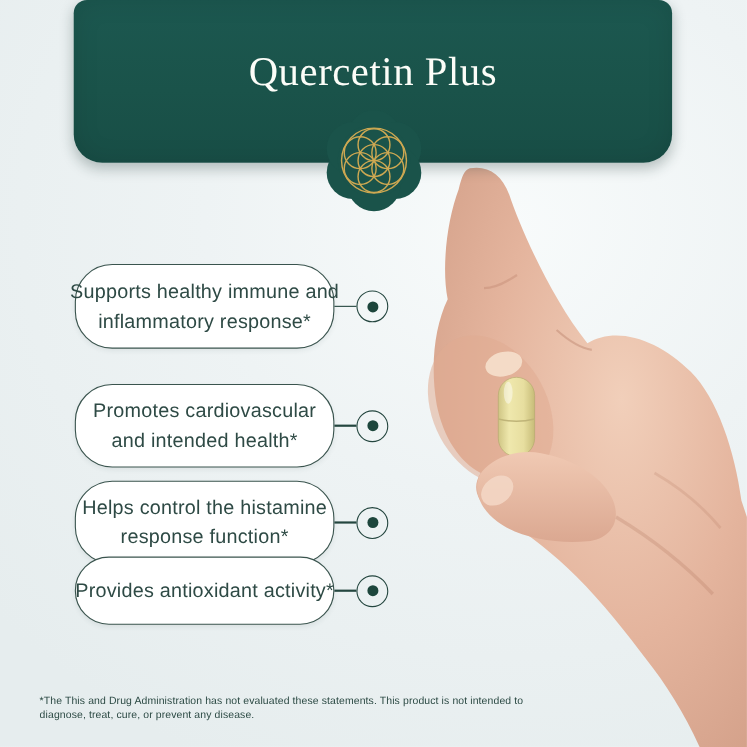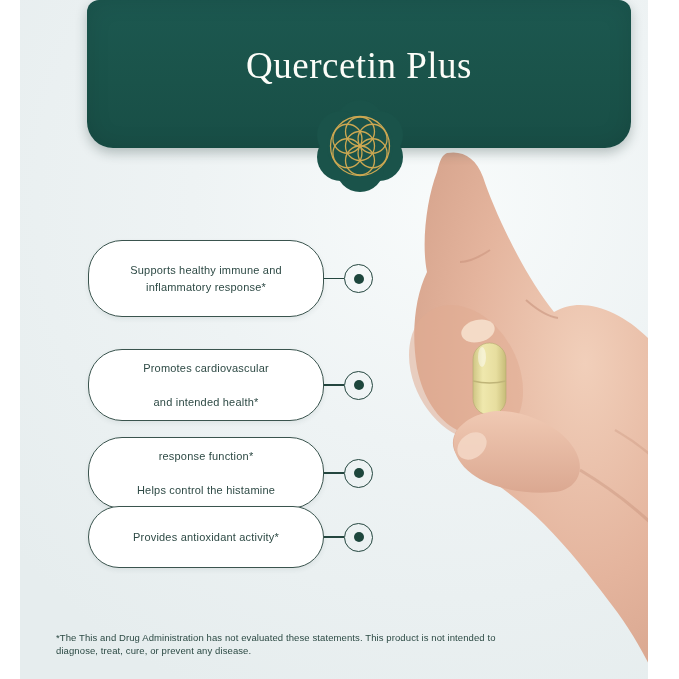--- a/index.html
+++ b/index.html
@@ -1,20 +1,19 @@
 <!DOCTYPE html>
 <html><head>
 <meta charset="utf-8">
 <style>
   html,body{margin:0;padding:0;}
   body{font-family:"Liberation Sans",sans-serif;}
   .stage{
-    position:relative;width:628px;height:679px;overflow:hidden;
+    position:relative;width:679px;height:679px;overflow:hidden;
     background:radial-gradient(90% 80% at 68% 30%, #f8fbfb 0%, #eef3f4 45%, #e6edee 100%);
-    margin-left:20px;
   }
   
   .banner{
     position:absolute;left:67px;top:0;width:544px;height:148px;
     background:linear-gradient(180deg,#1c5850 0%,#1a534a 55%,#184e46 100%);
     border-radius:12px 12px 26px 26px;
     box-shadow:0 5px 12px rgba(25,50,45,.28), inset 0 0 24px rgba(0,0,0,.10);
   }
   .banner-title{
     position:absolute;left:0;right:0;top:44px;text-align:center;
@@ -28,24 +27,24 @@
   }
   .benefit-box{
     width:236px;box-sizing:border-box;background:#ffffff;
     border:1.2px solid #3a544e;border-radius:34px;
     display:flex;flex-direction:column;justify-content:center;align-items:center;
     padding:10px 6px;
     box-shadow:0 2px 5px rgba(40,70,60,.08);
   }
   .benefit-box .bline{
     display:block;white-space:nowrap;text-align:center;
-    font-size:11px;line-height:1.5;color:#2e4a45;letter-spacing:.2px;
+    font-size:18px;line-height:1.5;color:#2e4a45;letter-spacing:.2px;
   }
   .row1 .benefit-box{min-height:77px;}
-  .row2 .benefit-box,.row3 .benefit-box,.row4 .benefit-box{min-height:62px;gap:17px;}
+  .row2 .benefit-box,.row3 .benefit-box,.row4 .benefit-box{min-height:62px;}
   .connector-line{width:20px;height:1.6px;background:#24463f;}
   .connector-circle{
     width:27px;height:27px;border:1.6px solid #24463f;border-radius:50%;
     display:flex;align-items:center;justify-content:center;background:transparent;
   }
   .connector-dot{width:10px;height:10px;border-radius:50%;background:#1d463c;}
   
   .hand-svg{position:absolute;left:0;top:0;}
   .footer-note{
     position:absolute;left:36px;top:631px;width:470px;
@@ -163,22 +162,22 @@
       <span class="bline">and intended health*</span>
     </div>
     <div class="connector-line"></div>
     <div class="connector-circle">
       <div class="connector-dot"></div>
     </div>
   </div>
 
   <div class="benefit-row row3" style="top:437px;">
     <div class="benefit-box">
+      <span class="bline">Helps control the histamine</span>
       <span class="bline">response function*</span>
-      <span class="bline">Helps control the histamine</span>
     </div>
     <div class="connector-line"></div>
     <div class="connector-circle">
       <div class="connector-dot"></div>
     </div>
   </div>
 
   <div class="benefit-row row4" style="top:506px;">
     <div class="benefit-box">
       <span class="bline">Provides antioxidant activity*</span>

